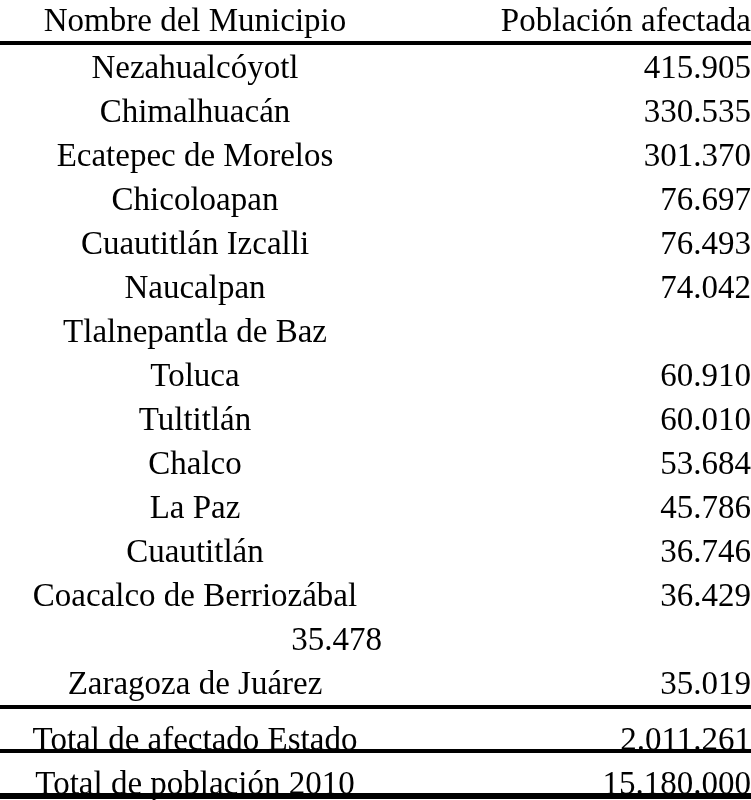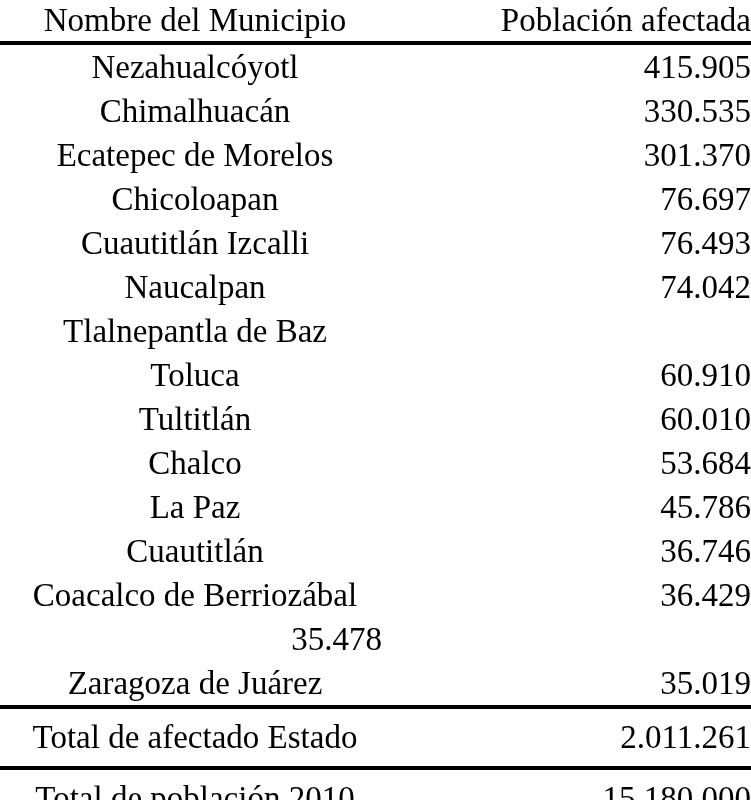--- a/index.html
+++ b/index.html
@@ -13,21 +13,21 @@
     font-size: 33px;
     overflow: hidden;
   }
   .trow {
     display: grid;
     grid-template-columns: 382px 1fr;
     align-items: center;
     height: 44px;
   }
   .trow.header { height: 41px; }
-  .trow.total { height: 57px; }
+  .trow.total { height: 28px; margin-top: 12px; }
   .cell-left {
     padding-left: 8px;
     white-space: nowrap;
     overflow: hidden;
     text-align: center;
   }
   .cell-right {
     text-align: right;
     white-space: nowrap;
   }

